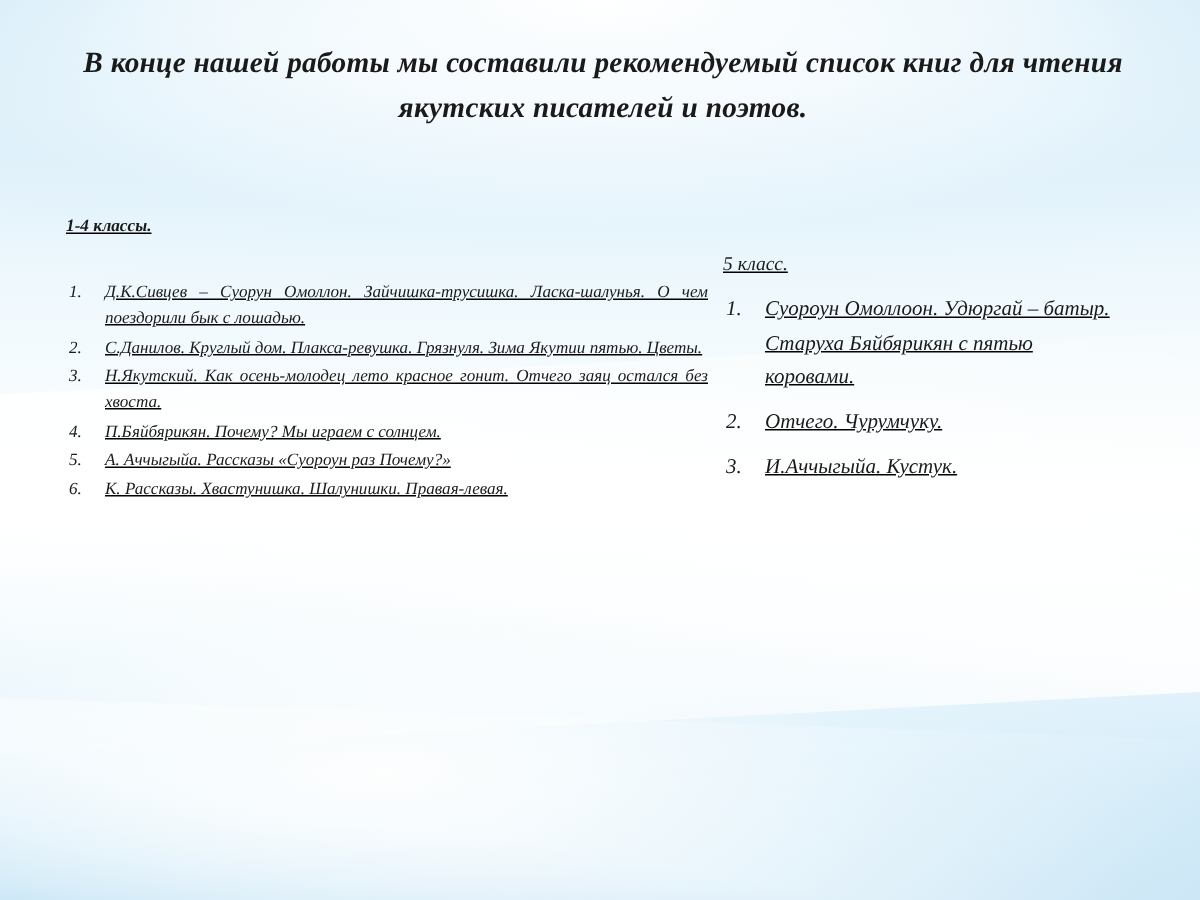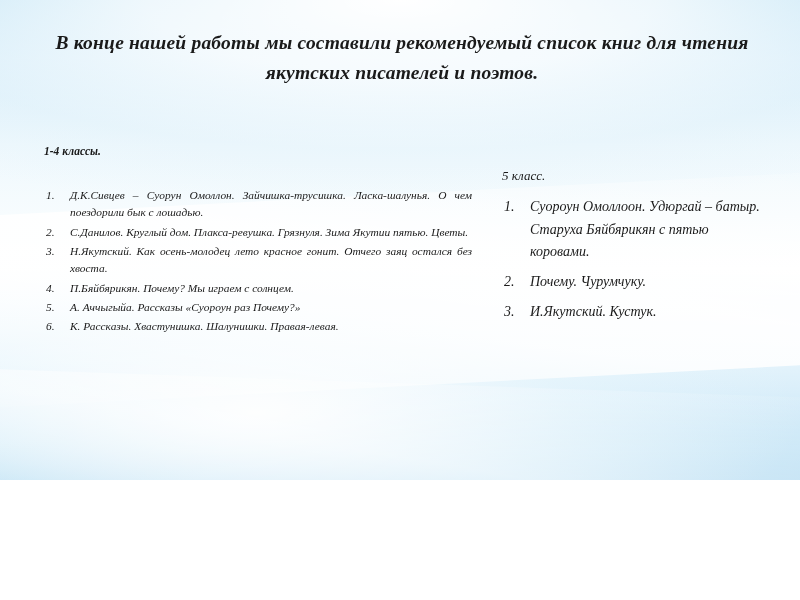--- a/index.html
+++ b/index.html
@@ -9,21 +9,21 @@
   body {
     width: 800px;
     height: 600px;
     overflow: hidden;
     font-family: "Liberation Serif", serif;
   }
 
   #slide {
     position: relative;
     width: 800px;
-    height: 480px;
+    height: 600px;
     box-sizing: border-box;
     background:
       radial-gradient(ellipse 900px 260px at 50% 0%, #ffffff 0%, rgba(255,255,255,0.75) 28%, rgba(226,242,250,0.35) 58%, rgba(198,230,246,0.0) 82%),
       radial-gradient(ellipse 700px 230px at 32% 86%, rgba(255,255,255,0.92) 0%, rgba(236,248,253,0.5) 45%, rgba(210,236,249,0.0) 78%),
       linear-gradient(180deg, #bfe3f5 0%, #d8eefa 12%, #eef8fd 30%, #f7fcfe 45%, #ffffff 56%, #f0f9fd 68%, #d9eefa 82%, #bbe0f4 94%, #a9d6f0 100%);
     overflow: hidden;
   }
 
   
   #slide::before {
@@ -61,30 +61,31 @@
     font-size: 19.5px;
     line-height: 1.55;
     color: #1a1a1a;
     letter-spacing: 0.2px;
     z-index: 3;
   }
 
   .col {
     position: absolute;
     z-index: 3;
+    text-decoration: underline;
   }
 
   .col-left {
     left: 42px;
     top: 145px;
     width: 430px;
   }
 
   .col-right {
-    left: 500px;
+    left: 480px;
     top: 168px;
     width: 270px;
   }
 
   .col-heading {
     font-family: "Liberation Serif", serif;
     font-style: italic;
     font-weight: bold;
     font-size: 11.5px;
     color: #1a1a1a;
@@ -158,18 +159,18 @@
       <li>П.Бяйбярикян. Почему? Мы играем с солнцем.</li>
       <li>А. Аччыгыйа. Рассказы «Суороун раз Почему?»</li>
       <li>К. Рассказы. Хвастунишка. Шалунишки. Правая-левая.</li>
     </ol>
   </div>
 
   <div class="col col-right">
     <div class="col-heading">5 класс.</div>
     <ol class="book-list">
       <li>Суороун Омоллоон. Удюргай – батыр. Старуха Бяйбярикян с пятью коровами.</li>
-      <li>Почему. Чурумчуку.</li>
-      <li>И.Якутский. Кустук.</li>
+      <li>Отчего. Чурумчуку.</li>
+      <li>И.Аччыгыйа. Кустук.</li>
     </ol>
   </div>
 
 </div>
 
 </body></html>

